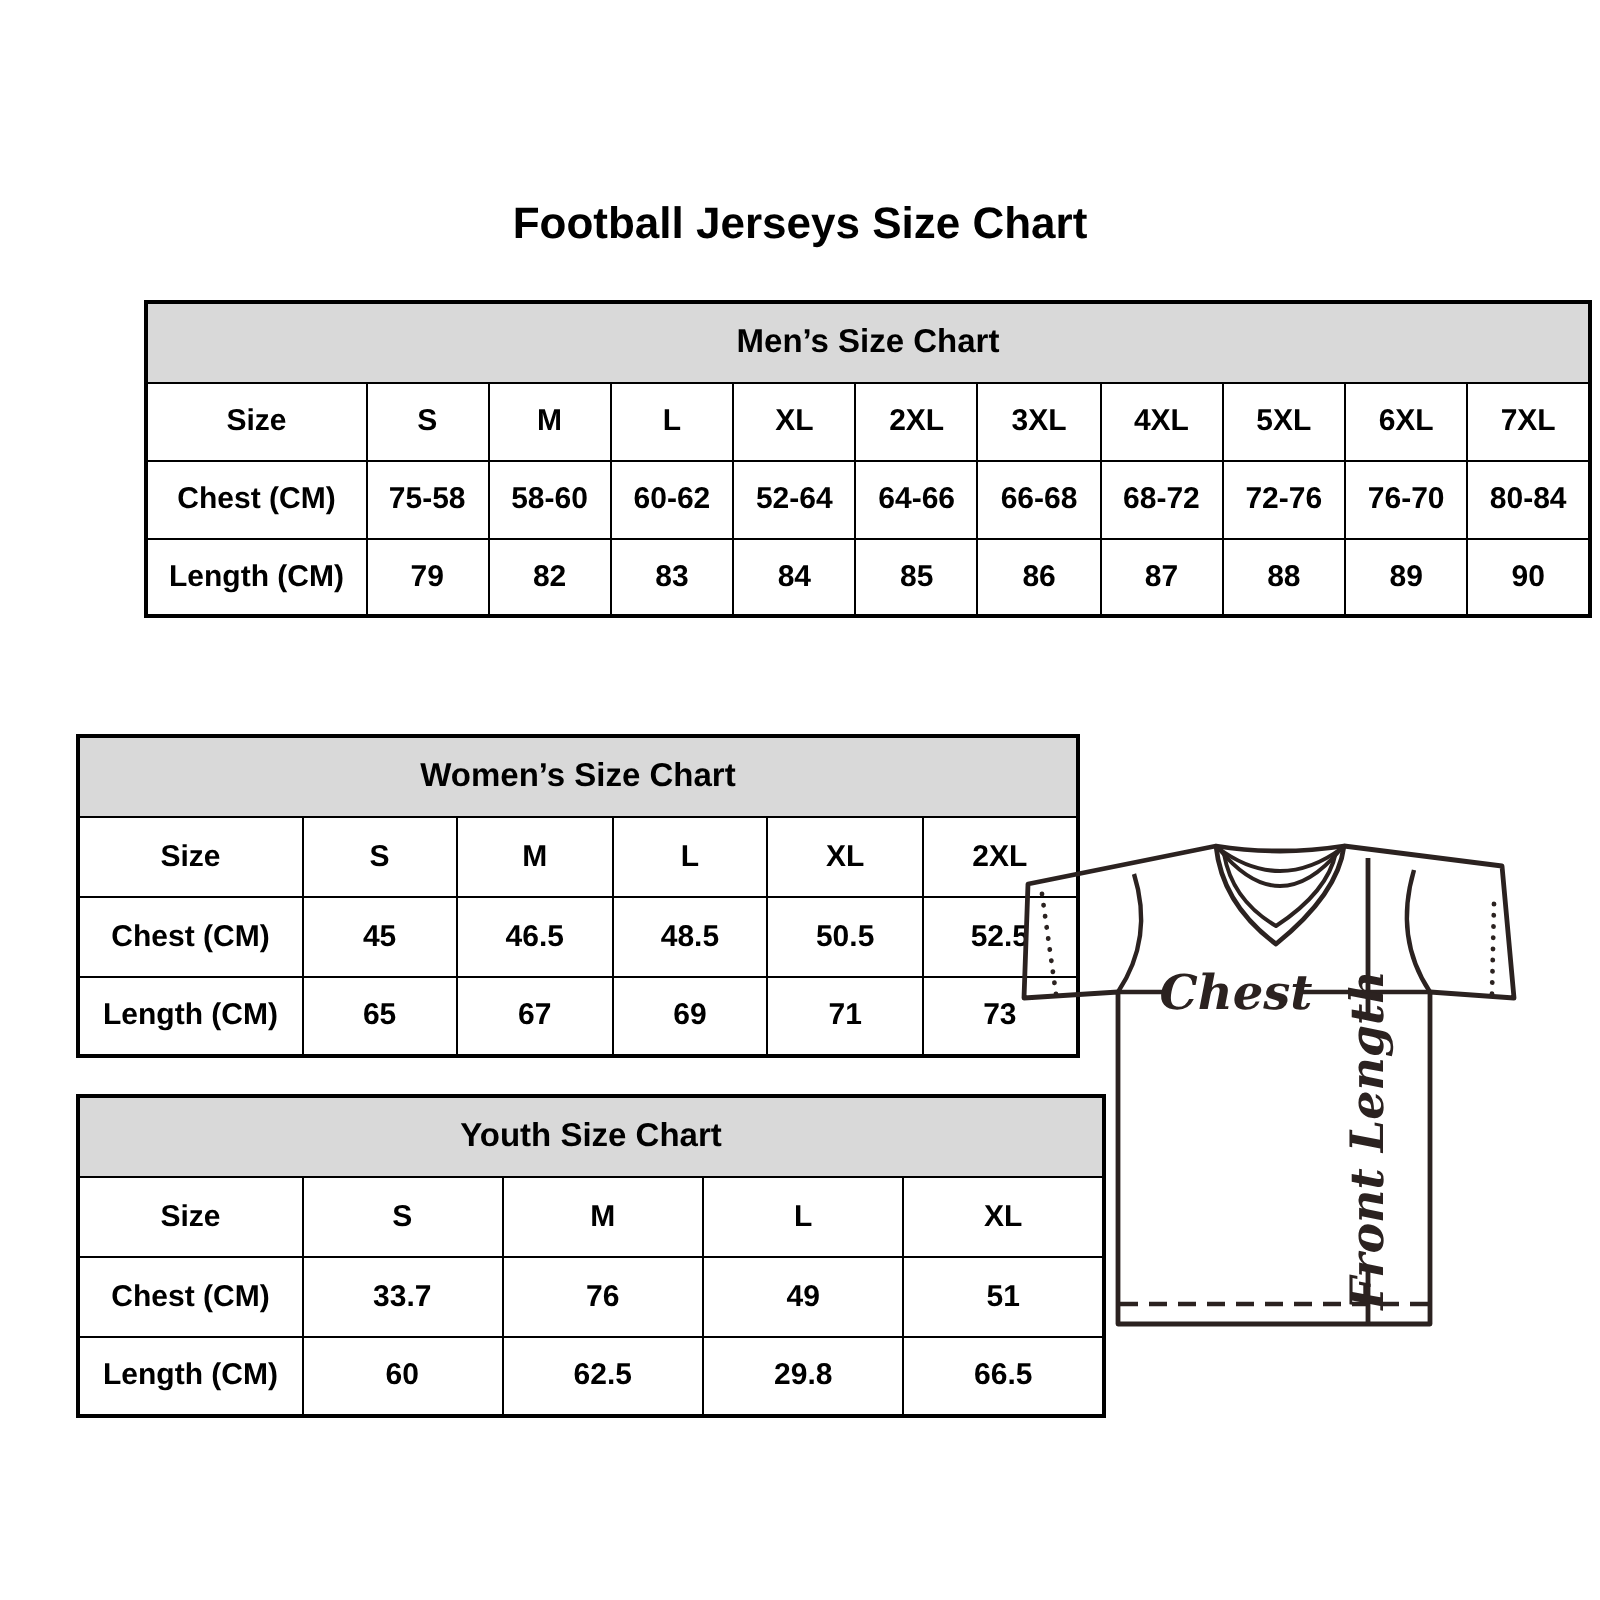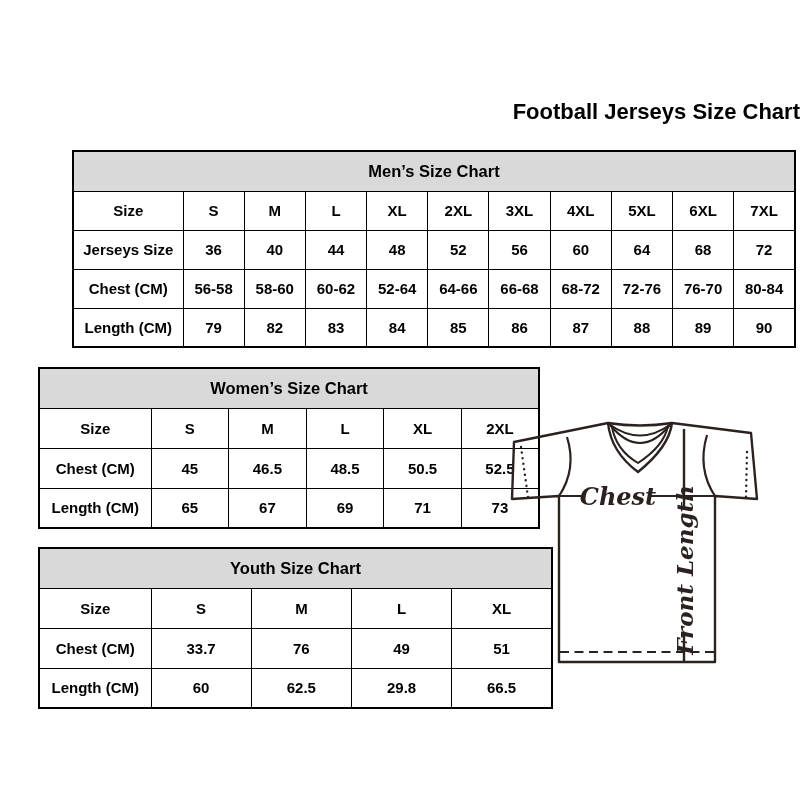--- a/index.html
+++ b/index.html
@@ -7,21 +7,21 @@
   body {
     width: 800px; height: 800px;
     position: relative;
     font-family: "Liberation Sans", sans-serif;
     color: #000;
     overflow: hidden;
   }
   .page-title {
     position: absolute;
     top: 99px; left: 0; width: 800px;
-    text-align: right;
+    text-align: center;
     font-size: 22px;
     font-weight: bold;
     color: #000;
   }
   table.size-table {
     position: absolute;
     border-collapse: collapse;
     table-layout: fixed;
     background: #fff;
     border: 2.5px solid #000;
@@ -87,35 +87,22 @@
         <td>L</td>
         <td>XL</td>
         <td>2XL</td>
         <td>3XL</td>
         <td>4XL</td>
         <td>5XL</td>
         <td>6XL</td>
         <td>7XL</td>
       </tr>
       <tr>
-        <th>Jerseys Size</th>
-        <td>36</td>
-        <td>40</td>
-        <td>44</td>
-        <td>48</td>
-        <td>52</td>
-        <td>56</td>
-        <td>60</td>
-        <td>64</td>
-        <td>68</td>
-        <td>72</td>
-      </tr>
-      <tr>
         <th>Chest (CM)</th>
-        <td>56-58</td>
+        <td>75-58</td>
         <td>58-60</td>
         <td>60-62</td>
         <td>52-64</td>
         <td>64-66</td>
         <td>66-68</td>
         <td>68-72</td>
         <td>72-76</td>
         <td>76-70</td>
         <td>80-84</td>
       </tr>

